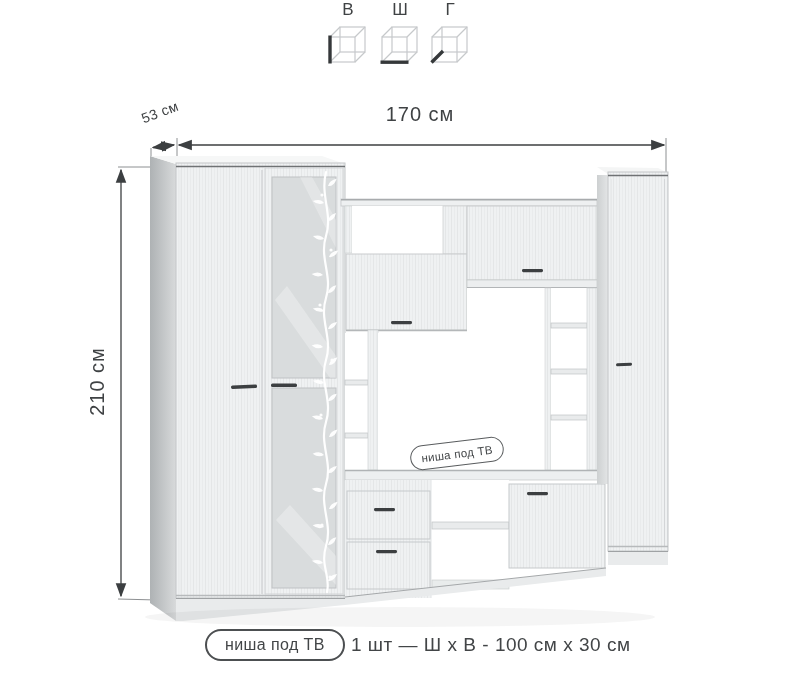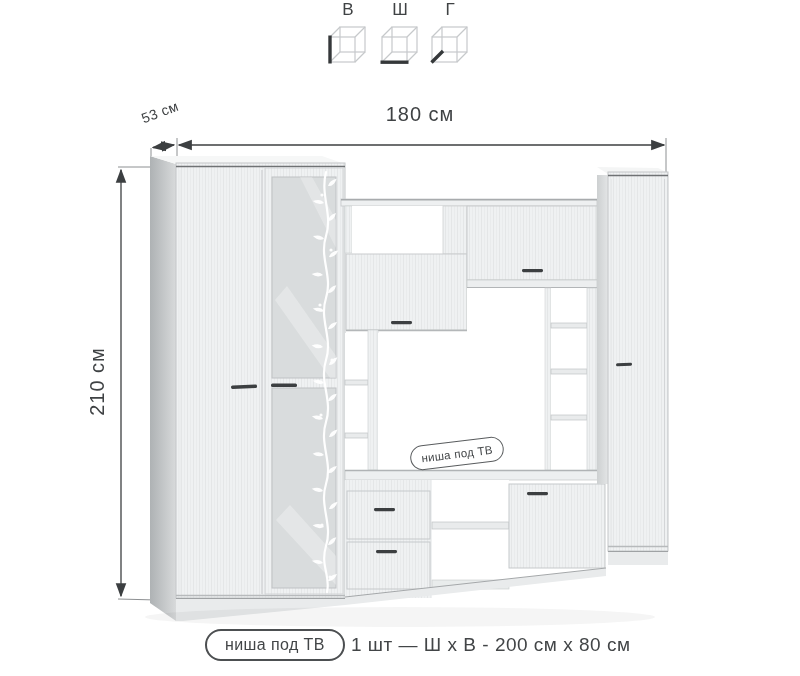--- a/index.html
+++ b/index.html
@@ -247,26 +247,26 @@
       <line x1="608" y1="551.5" x2="668" y2="551.5" stroke="#9fa2a4" stroke-width="1"></line>
     </g>
 
     <ellipse cx="400" cy="617" rx="255" ry="10" fill="#000000" opacity="0.04"></ellipse>
   </svg>
 
   <div class="txt lbl-cube" style="left:329px;top:0px">В</div>
   <div class="txt lbl-cube" style="left:381px;top:0px">Ш</div>
   <div class="txt lbl-cube" style="left:431px;top:0px">Г</div>
 
-  <div class="txt dim dim-270">180 см</div>
+  <div class="txt dim dim-270">170 см</div>
   <div class="txt dim dim-53">53 см</div>
   <div class="txt dim dim-210">210 см</div>
 
   <div class="txt niche-pill">
     <span>ниша под ТВ</span>
   </div>
 
   <div class="txt legend-pill">
     <span>ниша под ТВ</span>
   </div>
-  <div class="txt legend-spec">1 шт — Ш х В - 200 см х 80 см</div>
+  <div class="txt legend-spec">1 шт — Ш х В - 100 см х 30 см</div>
 
 </div>
 
 </body></html>

